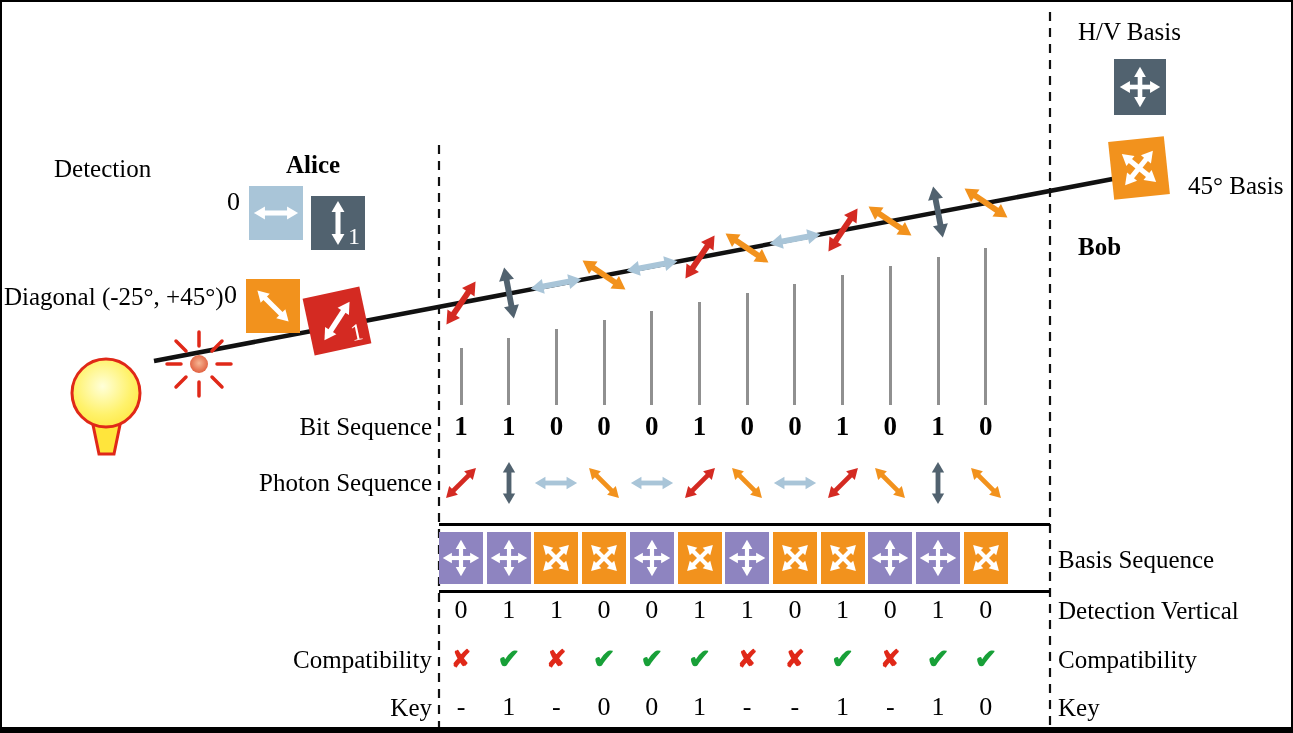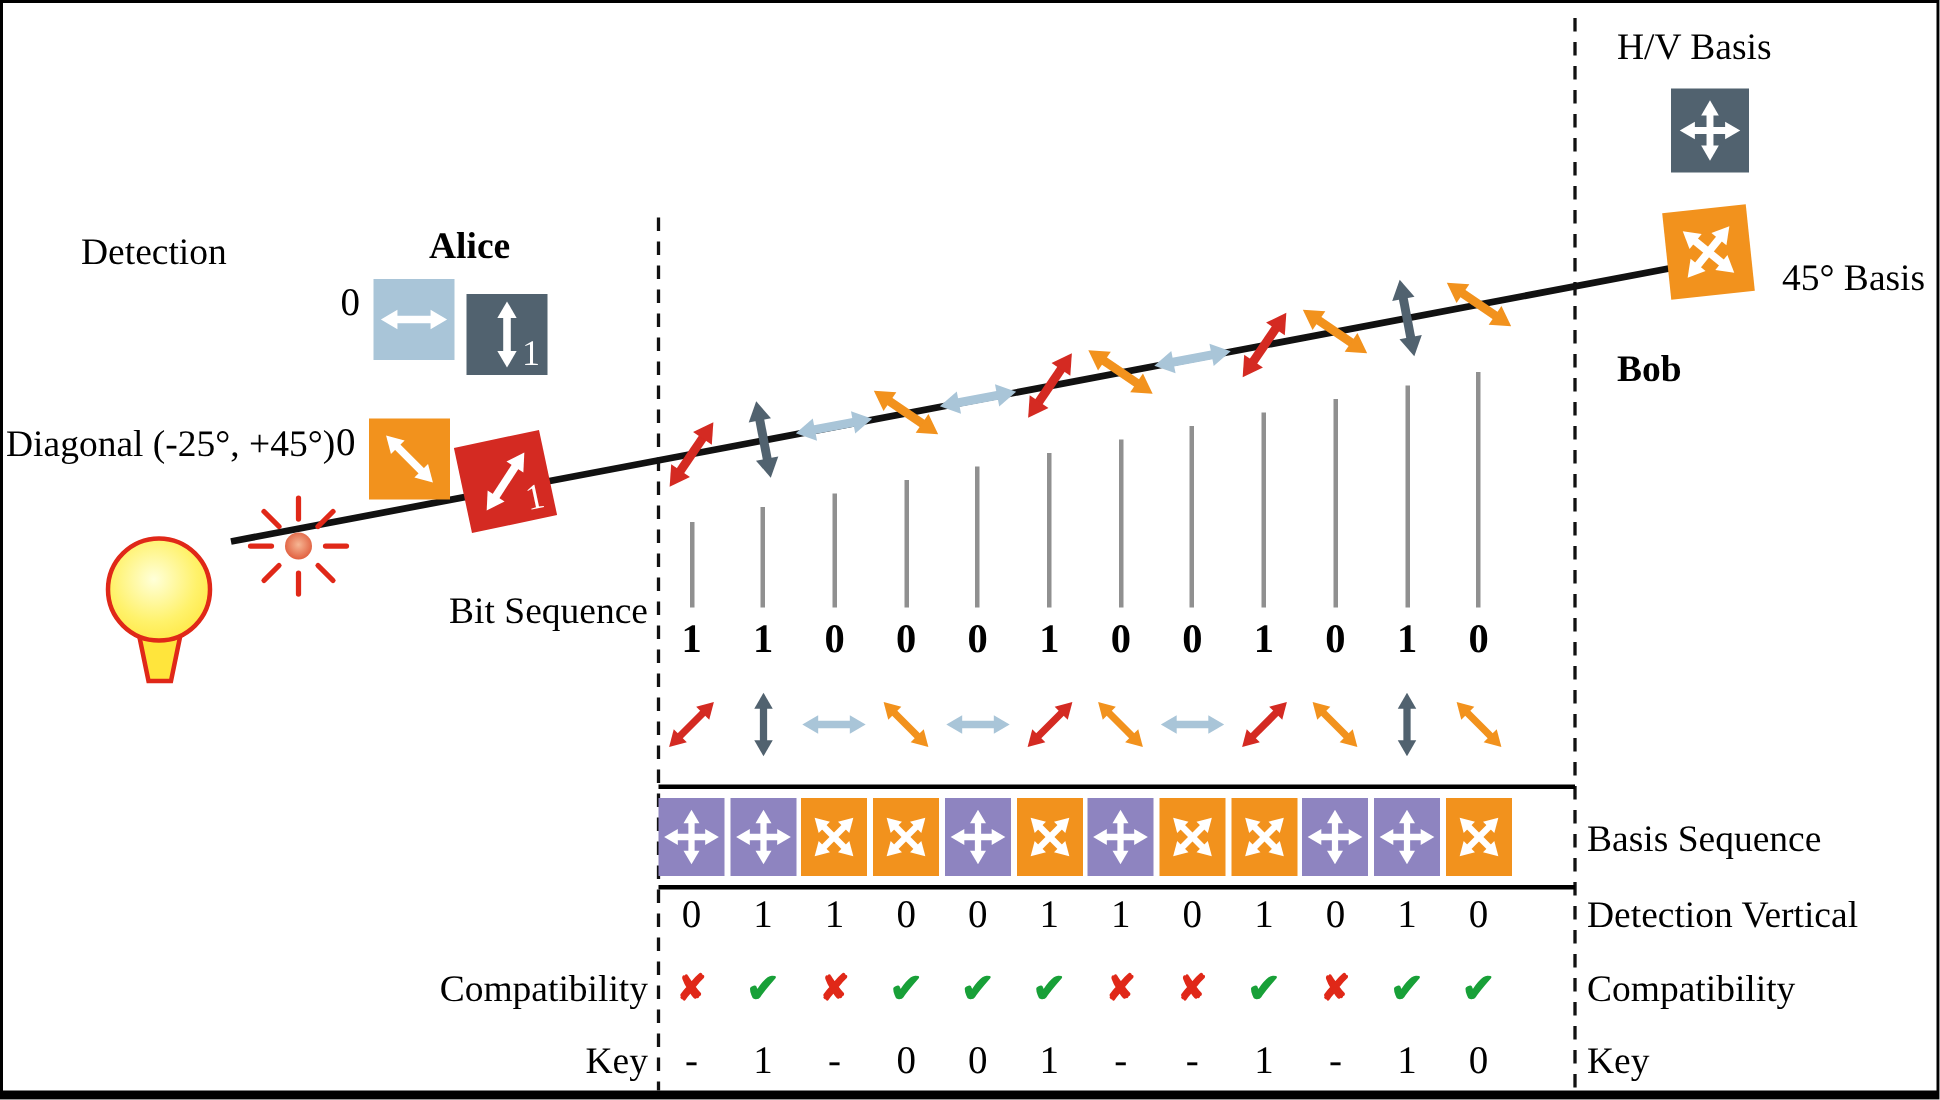--- a/index.html
+++ b/index.html
@@ -141,21 +141,22 @@
         <g transform="rotate(135 50 50)">
           <line x1="19" y1="50" x2="81" y2="50" stroke="#ffffff" stroke-width="11"></line>
           <polygon points="2,50 26,36 26,64" fill="#ffffff"></polygon>
           <polygon points="98,50 74,36 74,64" fill="#ffffff"></polygon>
         </g>
       </svg>
     </div>
   <div class="lbl" style="left:1186px; top:170px;">45° Basis</div>
   <div class="lbl bold" style="left:1076px; top:231px;">Bob</div>
 
-  <div class="lbl right-col" style="top:392px;">Bit Sequence</div>
+  <div class="lbl right-col" style="top:411px;">Bit Sequence</div>
+  <div class="lbl right-col" style="top:467px;">Photon Sequence</div>
   <div class="lbl right-col" style="top:644px;">Compatibility</div>
   <div class="lbl right-col" style="top:692px;">Key</div>
 
   <div class="lbl" style="left:1056px; top:544px;">Basis Sequence</div>
   <div class="lbl" style="left:1056px; top:595px;">Detection Vertical</div>
   <div class="lbl" style="left:1056px; top:644px;">Compatibility</div>
   <div class="lbl" style="left:1056px; top:692px;">Key</div>
 
   <div id="dynamic-layer" style="position:absolute; left:0; top:0; width:100%; height:100%;">
       <div class="cellwrap " style="left: 459px; top: 300.547px;">

